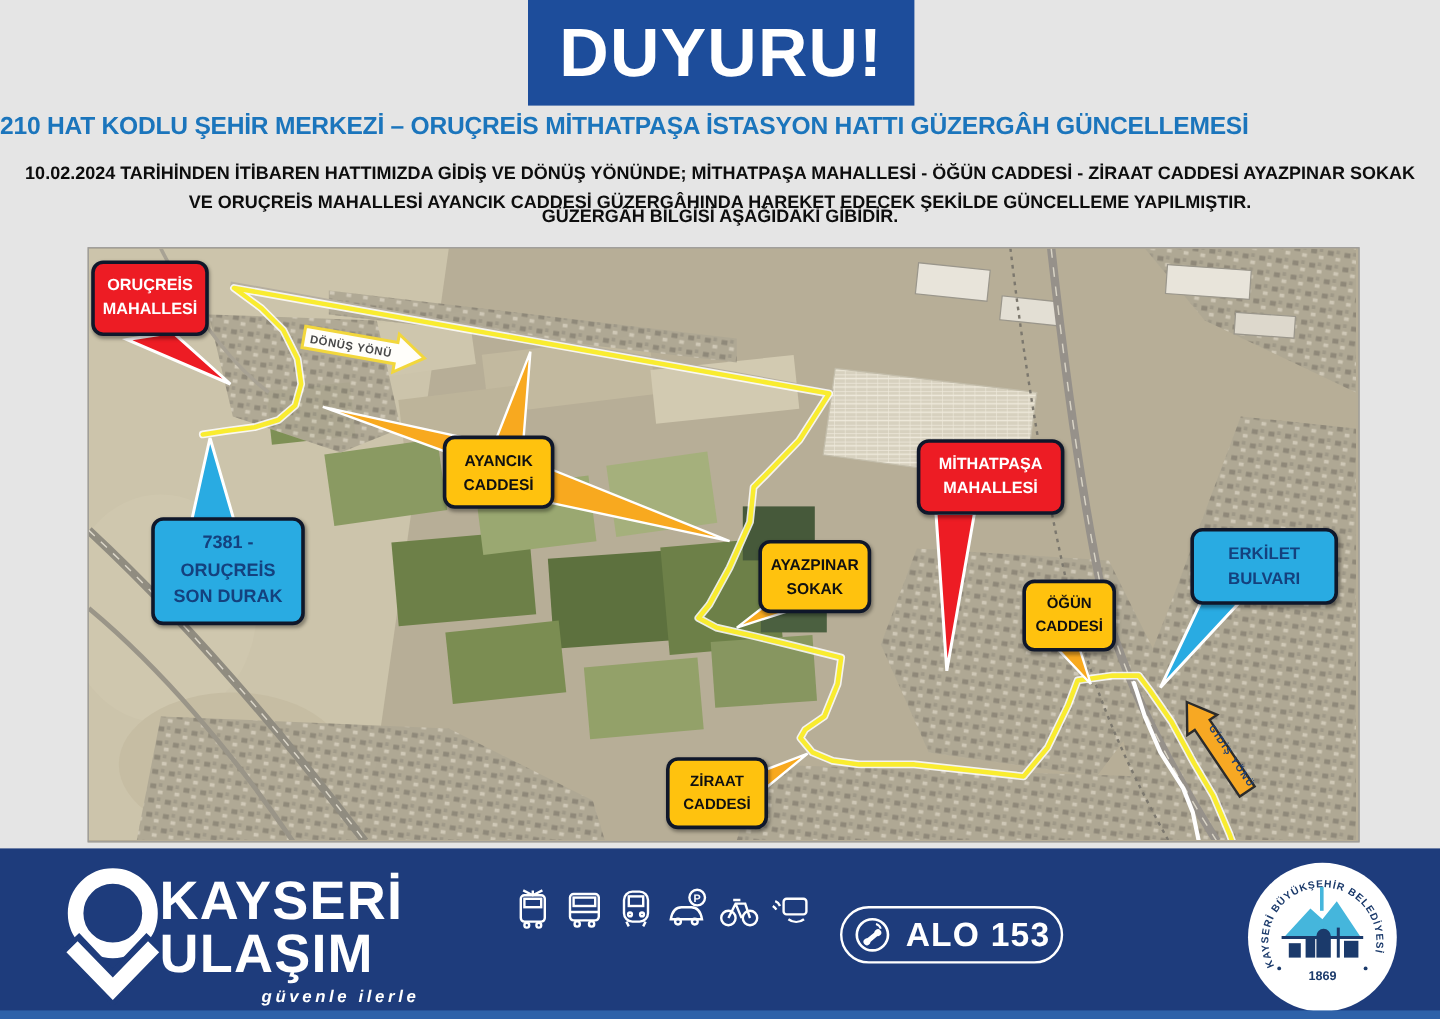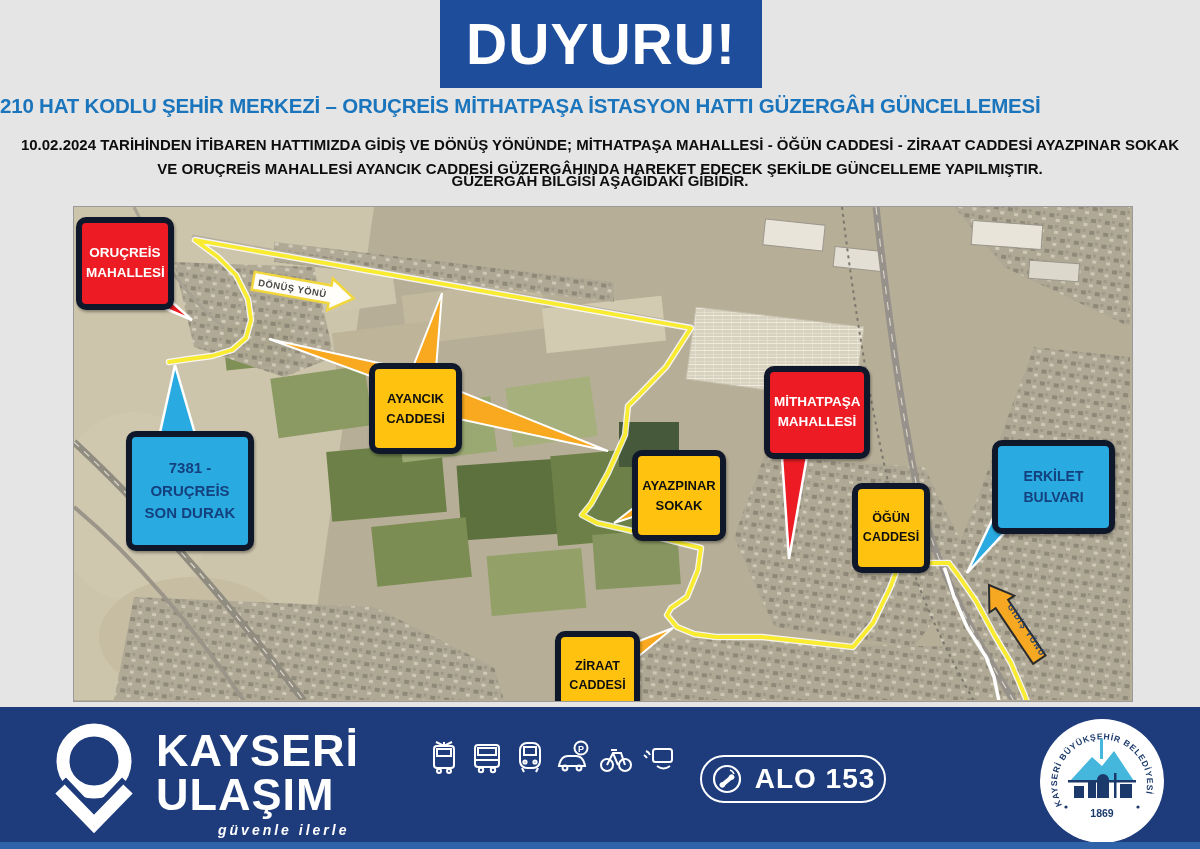--- a/index.html
+++ b/index.html
@@ -12,30 +12,30 @@
   .title{position:absolute;left:0;top:94px;width:100%;text-align:left;color:#1b75bc;
          font-size:20.5px;font-weight:bold;letter-spacing:-.2px;}
   .paragraph{position:absolute;left:18px;top:133px;width:1164px;text-align:center;color:#0d0d0d;
          font-size:15px;font-weight:bold;line-height:1.62;}
   .subtitle{position:absolute;left:0;top:172px;width:100%;text-align:center;color:#0d0d0d;
          font-size:15px;font-weight:bold;}
   
   .map{position:absolute;left:73px;top:206px;width:1058px;height:494px;border:1px solid #9a9a9a;
        background:#b7ae97;overflow:hidden;}
   .map svg{position:absolute;left:0;top:0;}
-  .co{position:absolute;border:6px solid #0f172a;border-radius:10px;font-weight:bold;text-align:center;
-      padding:20px 4px;box-sizing:border-box;box-shadow:1px 2px 3px rgba(0,0,0,.35);line-height:1.5;}
+  .co{position:absolute;border:3px solid #0f172a;border-radius:10px;font-weight:bold;text-align:center;
+      padding:8px 4px;box-sizing:border-box;box-shadow:1px 2px 3px rgba(0,0,0,.35);line-height:1.5;}
   .co-red{background:#ed1c24;color:#fff;font-size:13.5px;}
   .co-yellow{background:#ffc20e;color:#101010;font-size:13px;}
   .co-cyan{background:#29abe2;color:#14417e;font-size:14px;}
   
   .footer{position:absolute;left:0;top:707px;width:1200px;height:142px;background:#1e3c7c;}
   .footer-strip{position:absolute;left:0;bottom:0;width:100%;height:7px;background:#2e62a9;}
   .pin-logo{position:absolute;left:44px;top:12px;}
-  .brand{position:absolute;left:156px;top:22px;color:#fff;font-weight:bold;font-size:45px;
+  .brand{position:absolute;left:133px;top:22px;color:#fff;font-weight:bold;font-size:45px;
          line-height:.98;letter-spacing:1px;}
   .slogan{position:absolute;left:218px;top:115px;color:#fff;font-style:italic;font-weight:bold;
           font-size:14px;letter-spacing:3px;}
   .center-block{position:absolute;left:408px;top:32px;width:286px;text-align:center;}
   .ticons{display:flex;justify-content:center;gap:7px;align-items:flex-end;}
   .website{margin-top:6px;color:#fff;font-weight:bold;font-size:20.5px;letter-spacing:.5px;}
   .alo-pill{position:absolute;left:700px;top:48px;width:182px;height:44px;border:2.5px solid #fff;
             border-radius:30px;display:flex;align-items:center;justify-content:center;gap:12px;}
   .alo-pill .lbl{color:#fff;font-weight:bold;font-size:28px;letter-spacing:1px;}
   .badge{position:absolute;left:1036px;top:6px;}
@@ -154,21 +154,21 @@
     </svg>
 
     <div class="co co-red" style="left:2px;top:10px;width:98px;">
       <div>ORUÇREİS</div>
       <div>MAHALLESİ</div>
     </div>
     <div class="co co-yellow" style="left:295px;top:156px;width:93px;">
       <div>AYANCIK</div>
       <div>CADDESİ</div>
     </div>
-    <div class="co co-red" style="left:690px;top:159px;width:106px;">
+    <div class="co co-red" style="left:690px;top:159px;width:123px;">
       <div>MİTHATPAŞA</div>
       <div>MAHALLESİ</div>
     </div>
     <div class="co co-cyan" style="left:30px;top:224px;width:128px;font-size:15px;margin-left:22px;">
       <div>7381 -</div>
       <div>ORUÇREİS</div>
       <div>SON DURAK</div>
     </div>
     <div class="co co-yellow" style="left:558px;top:243px;width:94px;">
       <div>AYAZPINAR</div>

